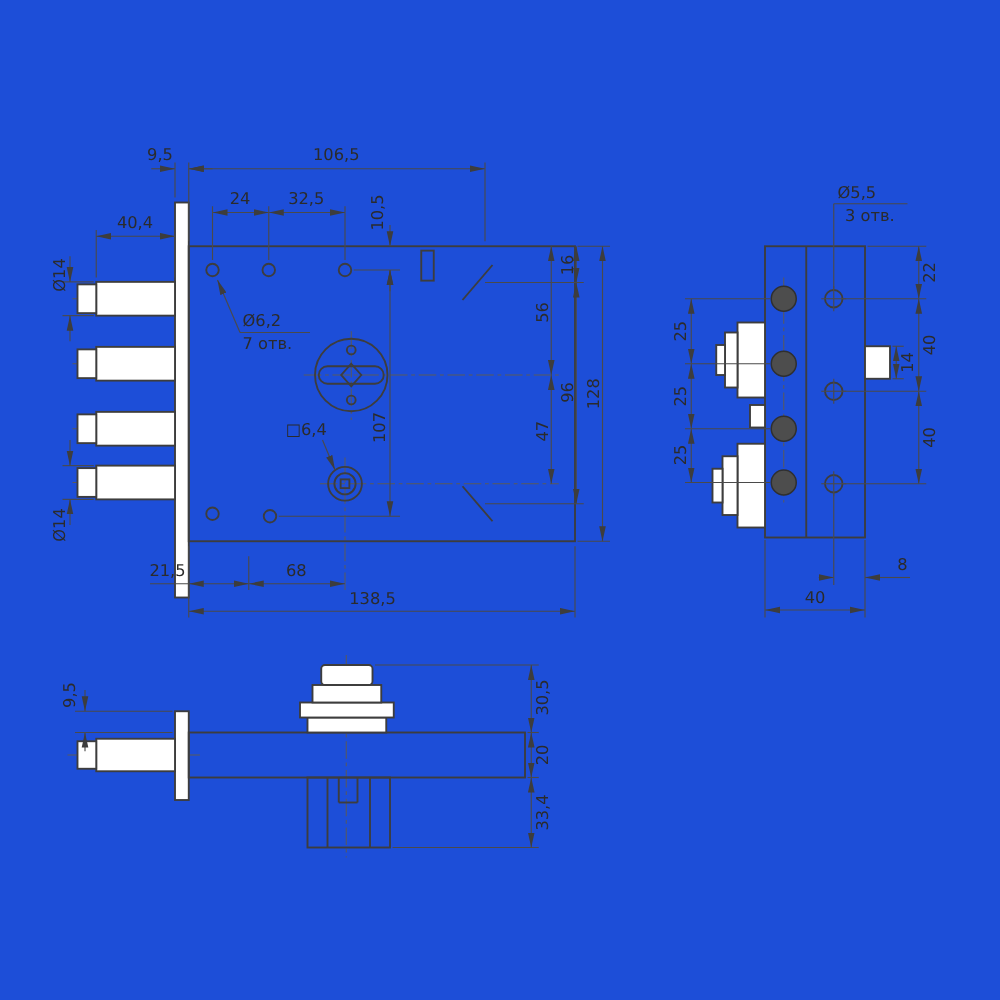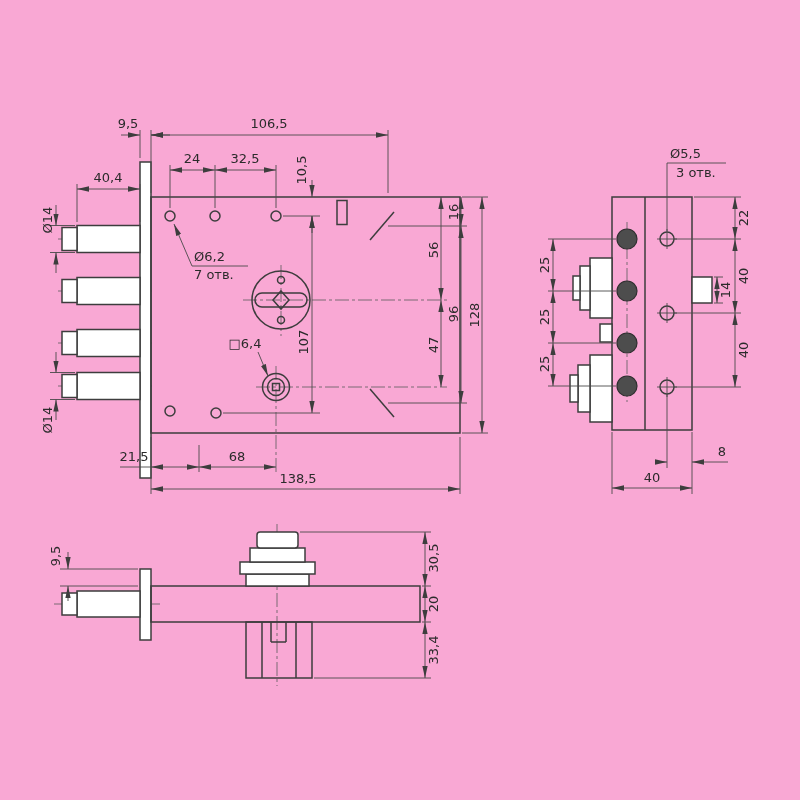--- a/index.html
+++ b/index.html
@@ -1,16 +1,16 @@
 <!DOCTYPE html>
 <html><head>
 <meta charset="utf-8">
 <style>
   html,body { margin:0; padding:0; background:#ffffff; }
-  .page { width:800px; height:800px; background:#f9a8d4; position:relative; overflow:hidden; }
+  .page { width:800px; height:800px; background:#1d4ed8; position:relative; overflow:hidden; }
   svg { display:block; }
   .ol  { stroke:#3d3d3d; stroke-width:1.5; fill:none; }
   .olf { stroke:#3d3d3d; stroke-width:1.5; fill:#ffffff; }
   .dkc { stroke:#2f2f2f; stroke-width:1.2; fill:#4d4d4d; }
   .dim { stroke:#4a4a4a; stroke-width:0.9; fill:none; }
   .cl  { stroke:#5a5a5a; stroke-width:0.8; stroke-dasharray:14 3 3 3; fill:none; }
   .dt  { font-family:"DejaVu Sans", sans-serif; font-size:13px; fill:#2b2b2b; }
   .mid { text-anchor:middle; }
 </style>
 </head>

